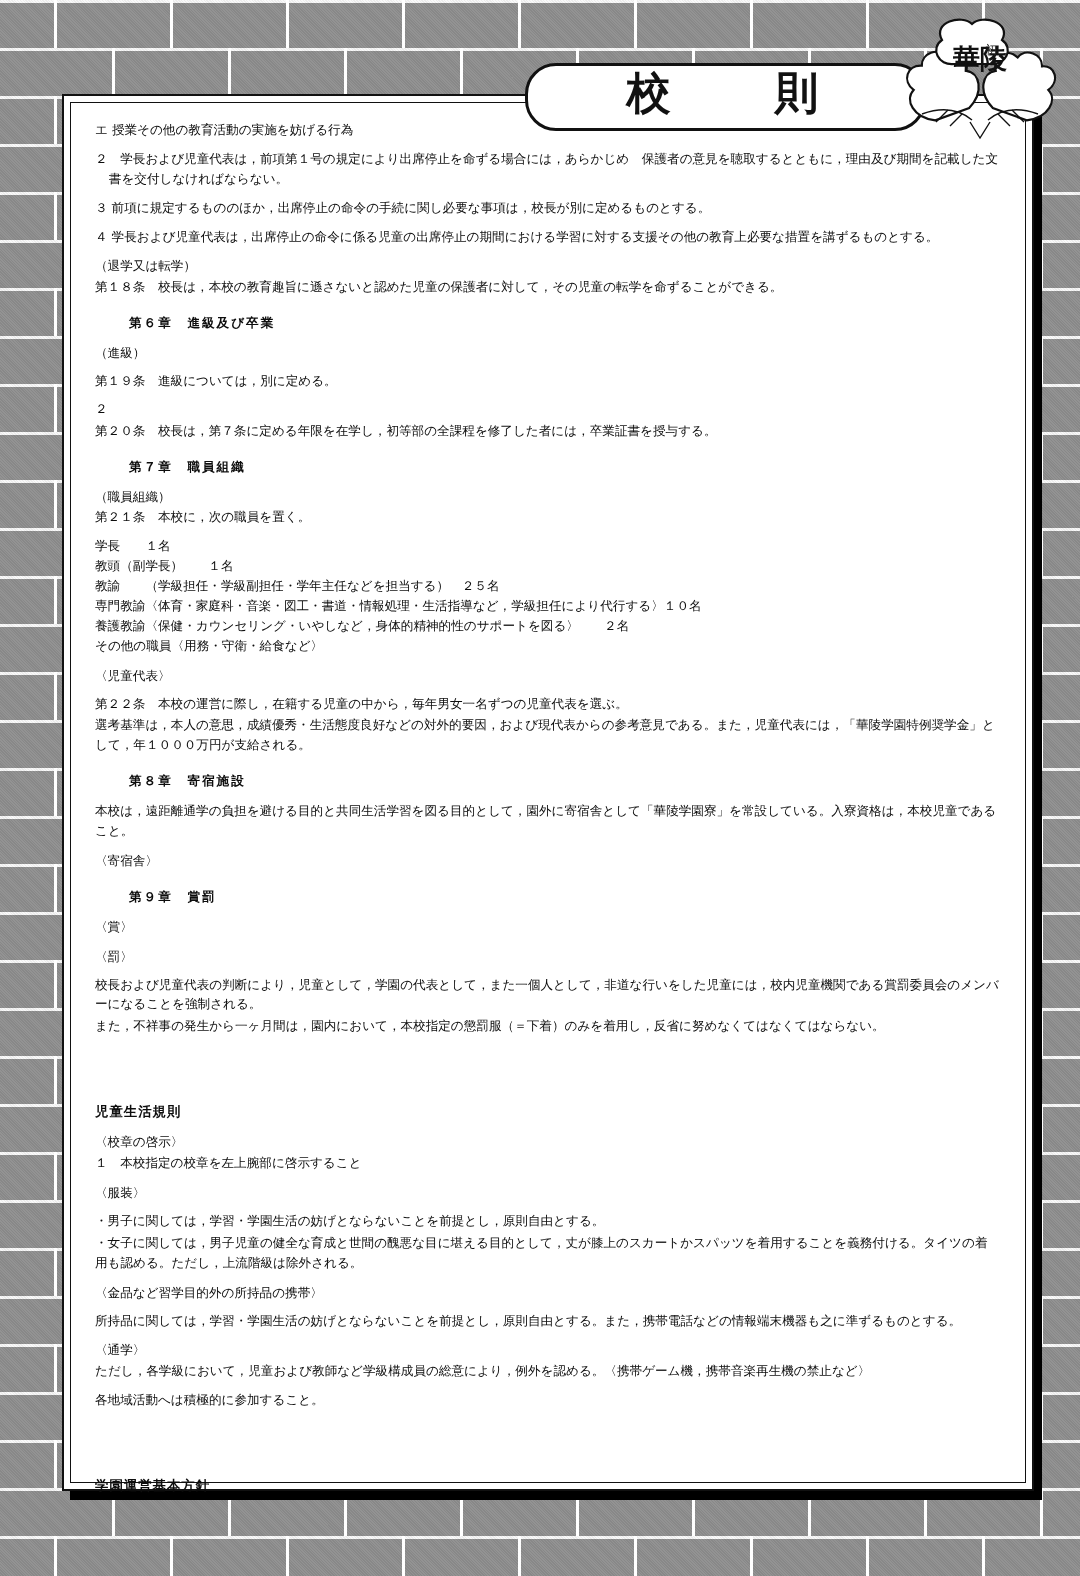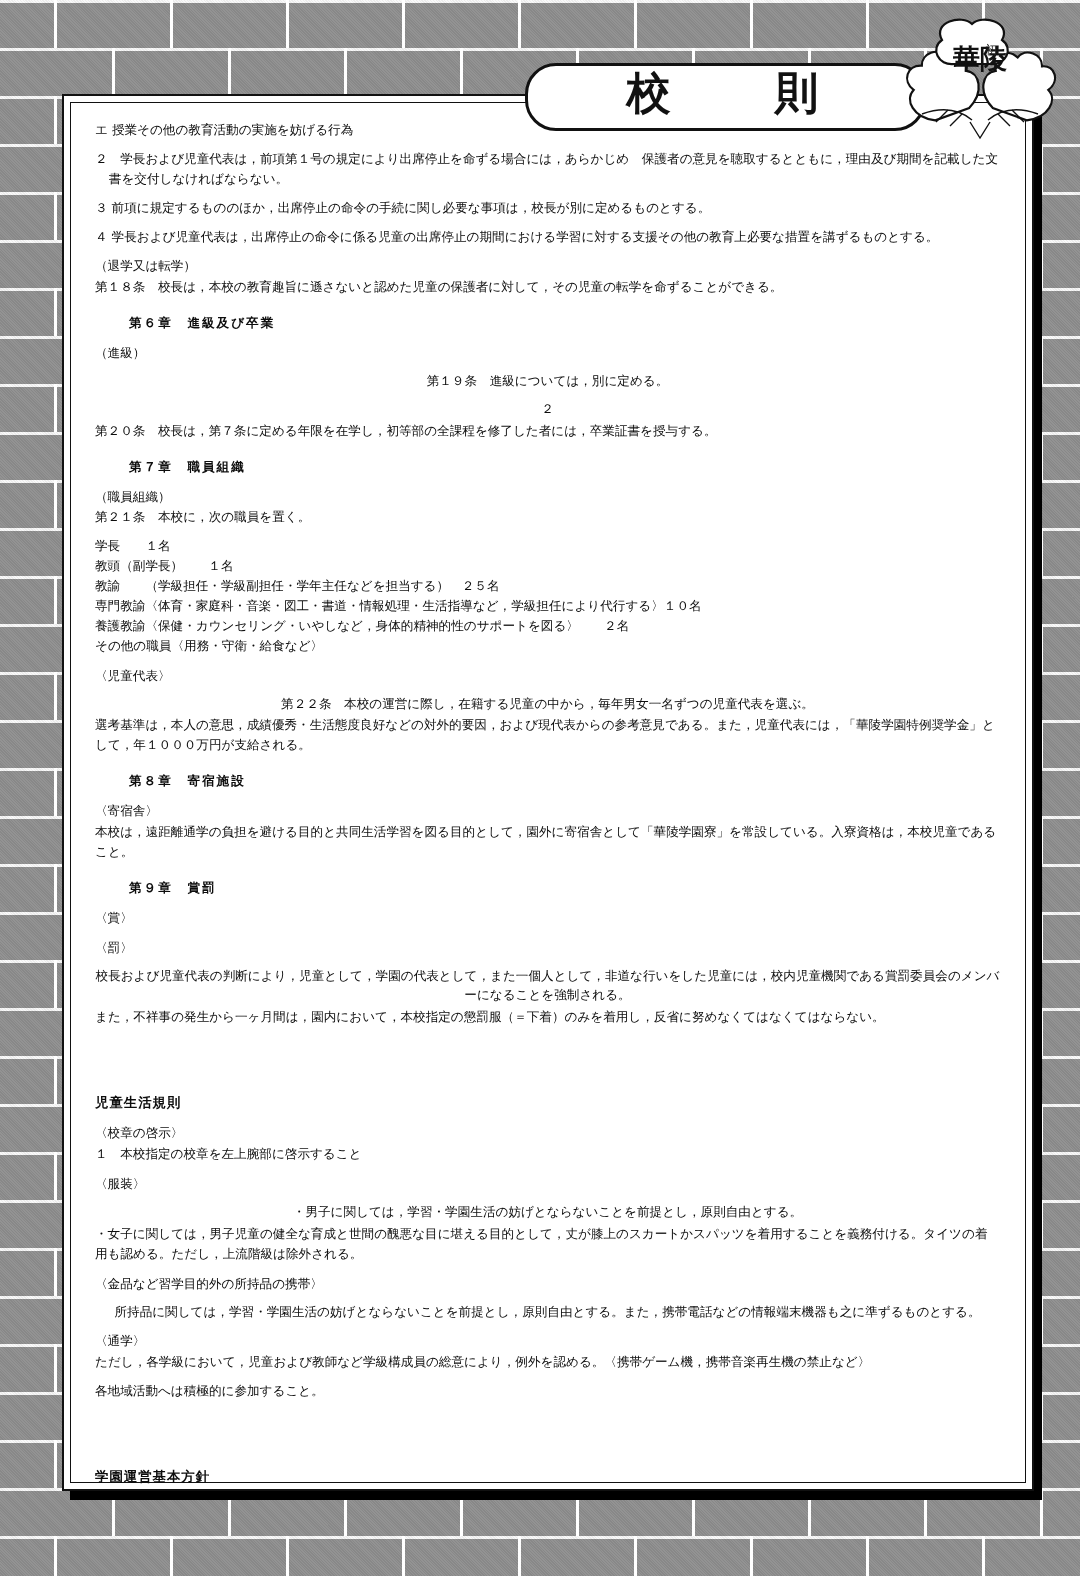--- a/index.html
+++ b/index.html
@@ -147,21 +147,21 @@
     left: 95px;
     top: 120px;
     width: 905px;
     color: #0d0d0d;
     font-size: 12.6px;
     line-height: 1.58;
     font-family: "DejaVu Serif", serif;
     z-index: 5;
   }
   .p        { margin: 0 0 9px 0; }
-  .p.tight  { margin: 8px 0 2px 0; text-align: center; }
+  .p.tight  { margin: 8px 0 2px 0; }
   .p.hang   { padding-left: 1.1em; text-indent: -1.1em; }
   .chapter  { margin: 16px 0 10px 34px; font-weight: bold; letter-spacing: 2px; }
   .heading  { margin: 26px 0 10px 0; font-weight: bold; letter-spacing: 1px; font-size: 13.4px;}
   .sub      { margin: 10px 0 1px 0; }
   .list     { margin: 0 0 9px 0; }
   .list div { margin: 0; }
   .gap-lg   { height: 30px; }
 </style>
 </head>
 <body>
@@ -580,22 +580,22 @@
       <div>教頭（副学長）　　１名</div>
       <div>教諭　　（学級担任・学級副担任・学年主任などを担当する）　２５名</div>
       <div>専門教諭〈体育・家庭科・音楽・図工・書道・情報処理・生活指導など，学級担任により代行する〉１０名</div>
       <div>養護教諭〈保健・カウンセリング・いやしなど，身体的精神的性のサポートを図る〉　　２名</div>
       <div>その他の職員〈用務・守衛・給食など〉</div>
     </div>
     <div class="p sub">〈児童代表〉</div>
     <div class="p tight">第２２条　本校の運営に際し，在籍する児童の中から，毎年男女一名ずつの児童代表を選ぶ。</div>
     <div class="p">選考基準は，本人の意思，成績優秀・生活態度良好などの対外的要因，および現代表からの参考意見である。また，児童代表には，「華陵学園特例奨学金」として，年１０００万円が支給される。</div>
     <div class="chapter">第８章　寄宿施設</div>
+    <div class="p">本校は，遠距離通学の負担を避ける目的と共同生活学習を図る目的として，園外に寄宿舎として「華陵学園寮」を常設している。入寮資格は，本校児童であること。</div>
     <div class="p sub">〈寄宿舎〉</div>
-    <div class="p">本校は，遠距離通学の負担を避ける目的と共同生活学習を図る目的として，園外に寄宿舎として「華陵学園寮」を常設している。入寮資格は，本校児童であること。</div>
     <div class="chapter">第９章　賞罰</div>
     <div class="p sub">〈賞〉</div>
     <div class="p sub">〈罰〉</div>
     <div class="p tight">校長および児童代表の判断により，児童として，学園の代表として，また一個人として，非道な行いをした児童には，校内児童機関である賞罰委員会のメンバーになることを強制される。</div>
     <div class="p">また，不祥事の発生から一ヶ月間は，園内において，本校指定の懲罰服（＝下着）のみを着用し，反省に努めなくてはなくてはならない。</div>
     <div class="gap-lg"></div>
     <div class="heading">児童生活規則</div>
     <div class="p sub">〈校章の啓示〉</div>
     <div class="p">１　本校指定の校章を左上腕部に啓示すること</div>
     <div class="p sub">〈服装〉</div>

